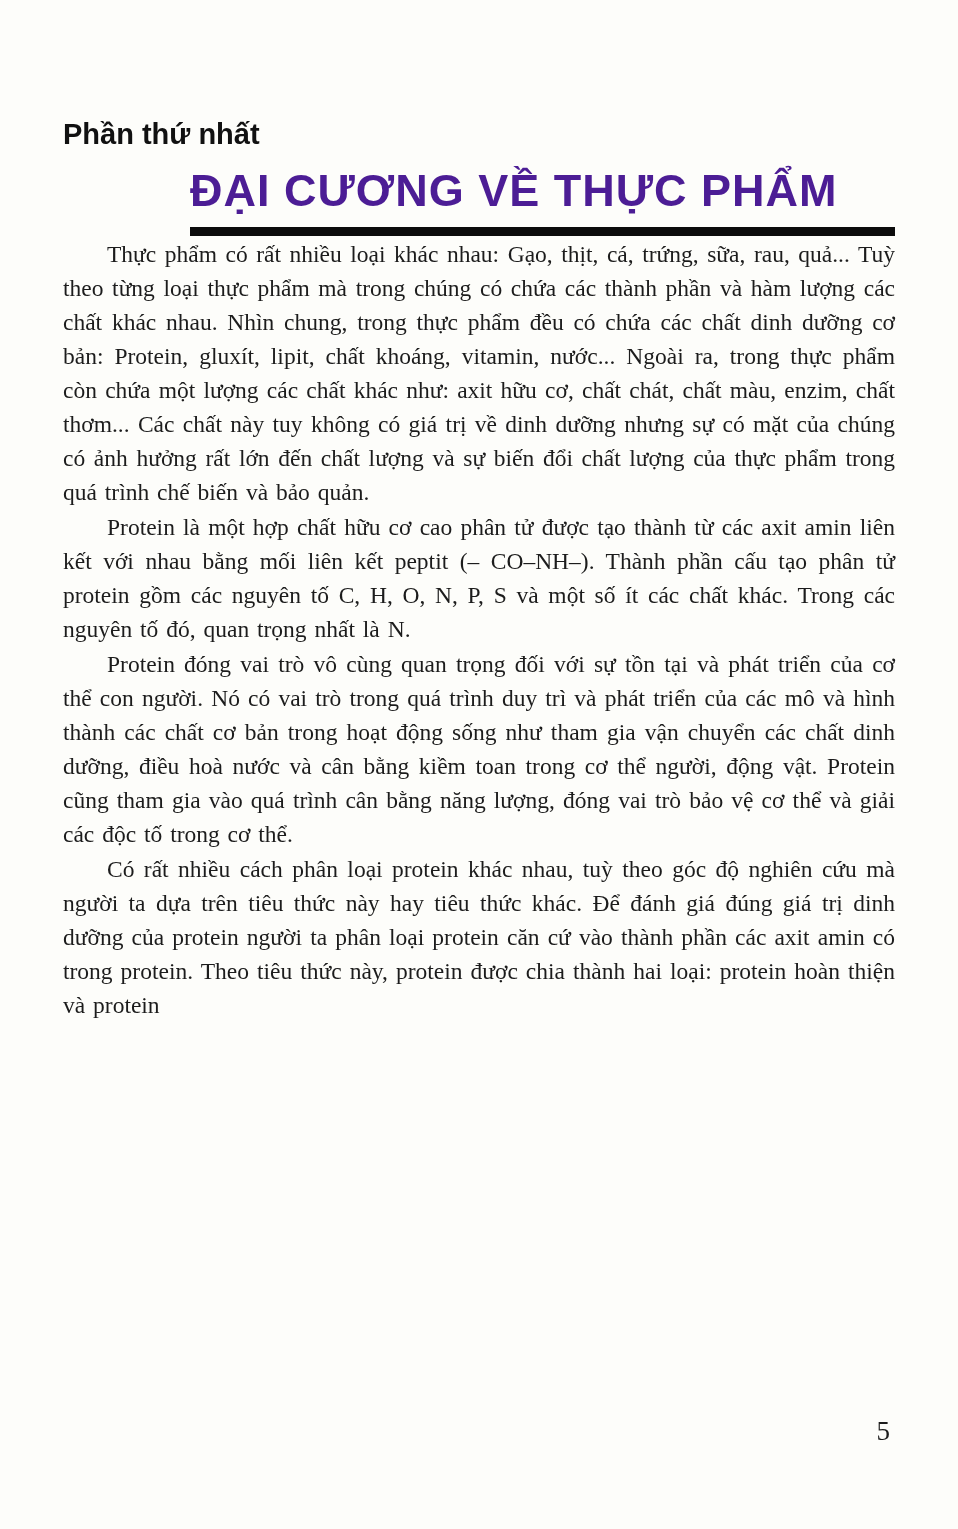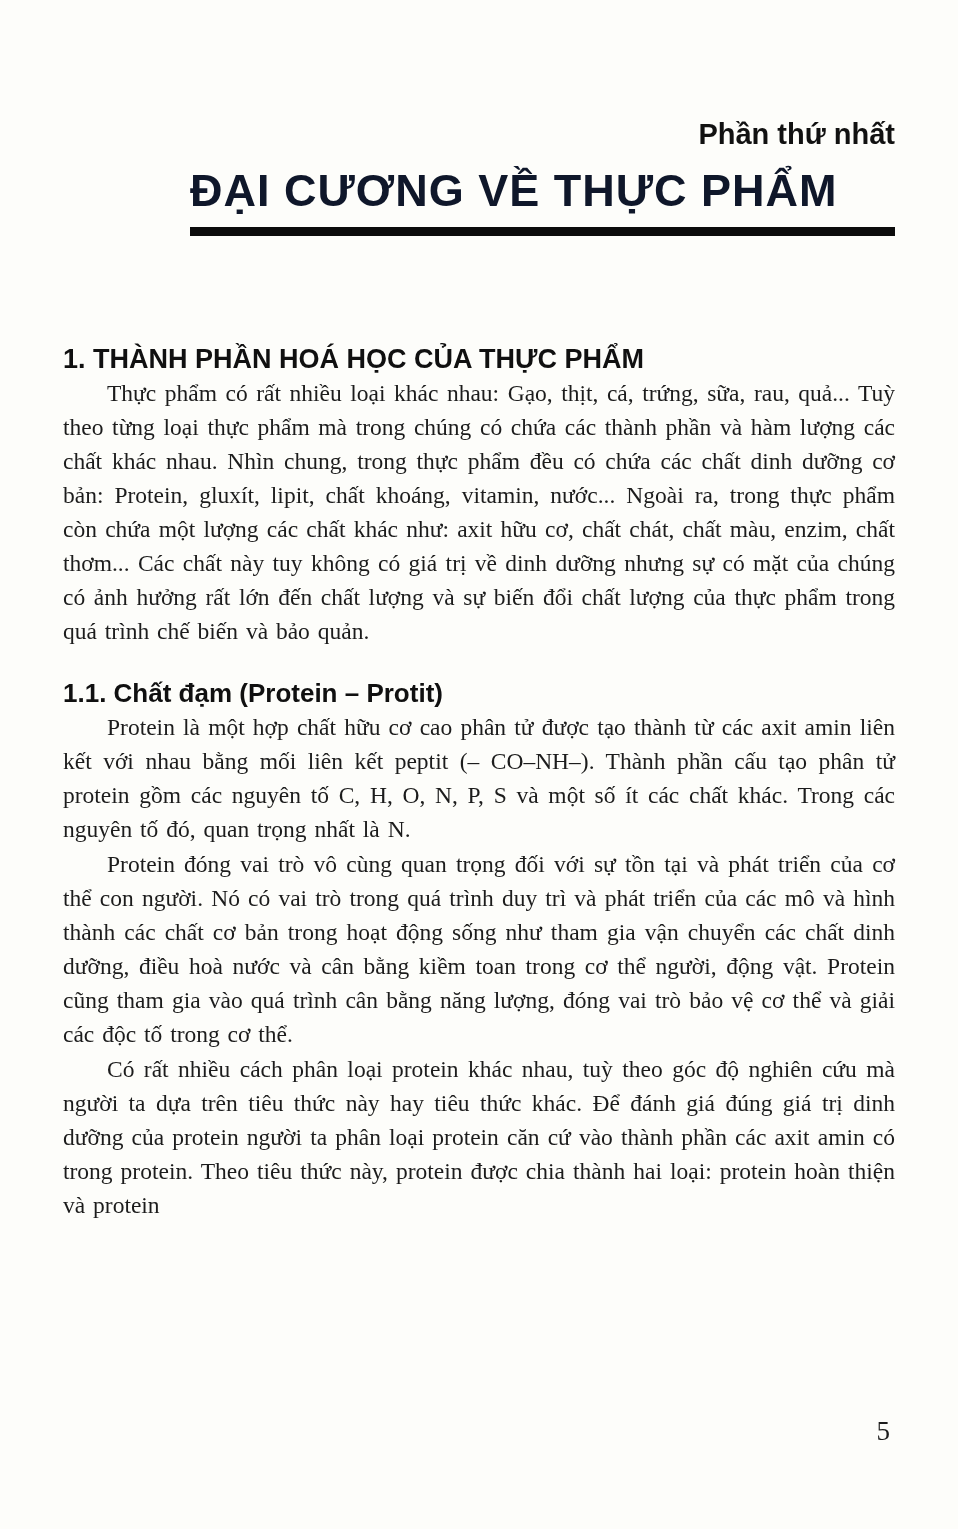--- a/index.html
+++ b/index.html
@@ -15,30 +15,29 @@
   }
   .content {
     padding: 0 63px;
   }
   .part-label {
     margin-top: 118px;
     font-family: "Liberation Sans", sans-serif;
     font-weight: bold;
     font-size: 29px;
     color: #111;
-    text-align: right;
   }
   .doc-title {
     margin-top: 14px;
     margin-left: 127px;
     font-family: "Liberation Sans", sans-serif;
     font-weight: 800;
     font-size: 45px;
     letter-spacing: 1px;
-    color: #0f172a;
+    color: #4c1d95;
     white-space: nowrap;
   }
   .title-rule {
     margin-top: 10px;
     margin-left: 127px;
     height: 5px;
     border-top: 7px solid #0c0c0c;
     border-bottom: 2px solid #0c0c0c;
   }
   .section-heading {
@@ -79,25 +78,23 @@
 
 <div class="page">
   <div class="content">
 
     <div class="part-label">Phần thứ nhất</div>
 
     <h1 class="doc-title">ĐẠI CƯƠNG VỀ THỰC PHẨM</h1>
 
     <div class="title-rule"></div>
 
-    <h2 class="section-heading">1. THÀNH PHẦN HOÁ HỌC CỦA THỰC PHẨM</h2>
 
     <p class="body-par">Thực phẩm có rất nhiều loại khác nhau: Gạo, thịt, cá, trứng, sữa, rau, quả... Tuỳ theo từng loại thực phẩm mà trong chúng có chứa các thành phần và hàm lượng các chất khác nhau. Nhìn chung, trong thực phẩm đều có chứa các chất dinh dưỡng cơ bản: Protein, gluxít, lipit, chất khoáng, vitamin, nước... Ngoài ra, trong thực phẩm còn chứa một lượng các chất khác như: axit hữu cơ, chất chát, chất màu, enzim, chất thơm... Các chất này tuy không có giá trị về dinh dưỡng nhưng sự có mặt của chúng có ảnh hưởng rất lớn đến chất lượng và sự biến đổi chất lượng của thực phẩm trong quá trình chế biến và bảo quản.</p>
 
-    <h3 class="subsection-heading">1.1. Chất đạm (Protein – Protit)</h3>
 
     <p class="body-par">Protein là một hợp chất hữu cơ cao phân tử được tạo thành từ các axit amin liên kết với nhau bằng mối liên kết peptit (– CO–NH–). Thành phần cấu tạo phân tử protein gồm các nguyên tố C, H, O, N, P, S và một số ít các chất khác. Trong các nguyên tố đó, quan trọng nhất là N.</p>
 
     <p class="body-par">Protein đóng vai trò vô cùng quan trọng đối với sự tồn tại và phát triển của cơ thể con người. Nó có vai trò trong quá trình duy trì và phát triển của các mô và hình thành các chất cơ bản trong hoạt động sống như tham gia vận chuyển các chất dinh dưỡng, điều hoà nước và cân bằng kiềm toan trong cơ thể người, động vật. Protein cũng tham gia vào quá trình cân bằng năng lượng, đóng vai trò bảo vệ cơ thể và giải các độc tố trong cơ thể.</p>
 
     <p class="body-par">Có rất nhiều cách phân loại protein khác nhau, tuỳ theo góc độ nghiên cứu mà người ta dựa trên tiêu thức này hay tiêu thức khác. Để đánh giá đúng giá trị dinh dưỡng của protein người ta phân loại protein căn cứ vào thành phần các axit amin có trong protein. Theo tiêu thức này, protein được chia thành hai loại: protein hoàn thiện và protein</p>
 
   </div>
 
   <div class="page-number">5</div>

